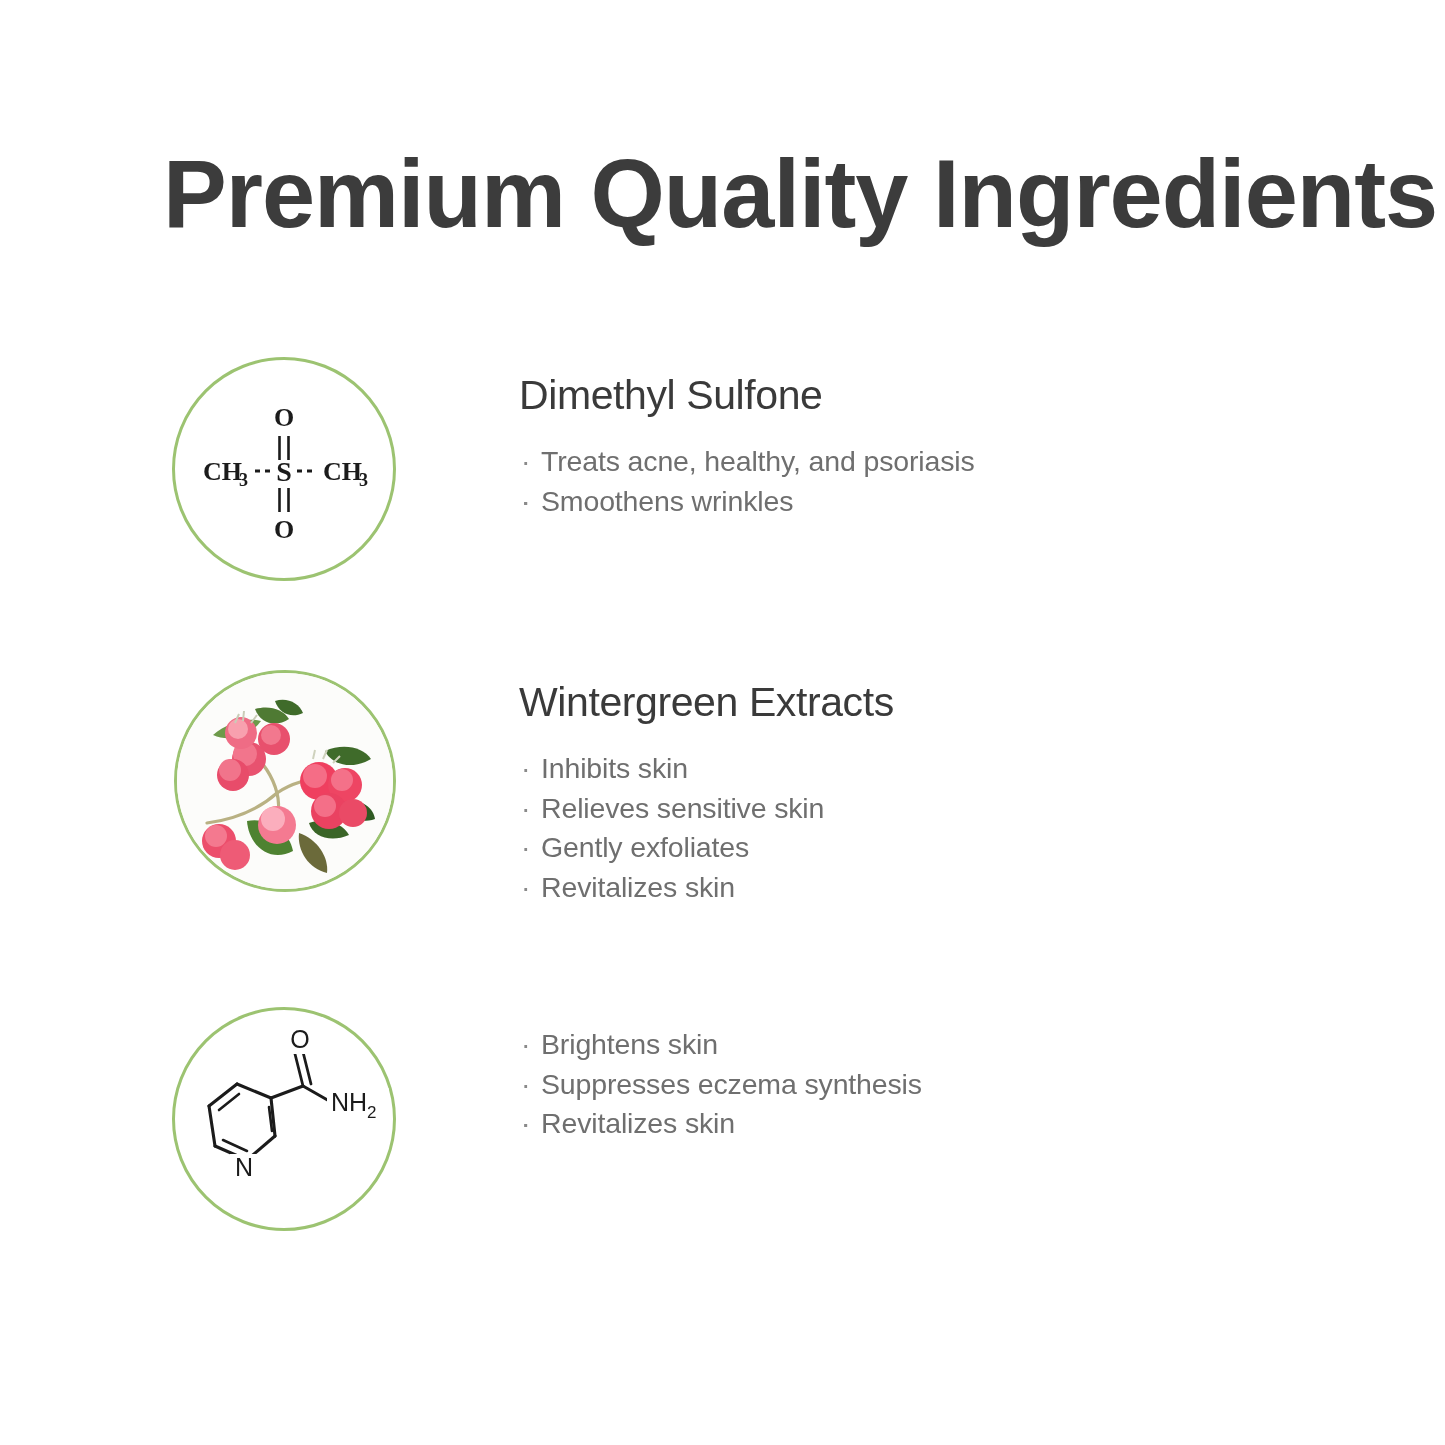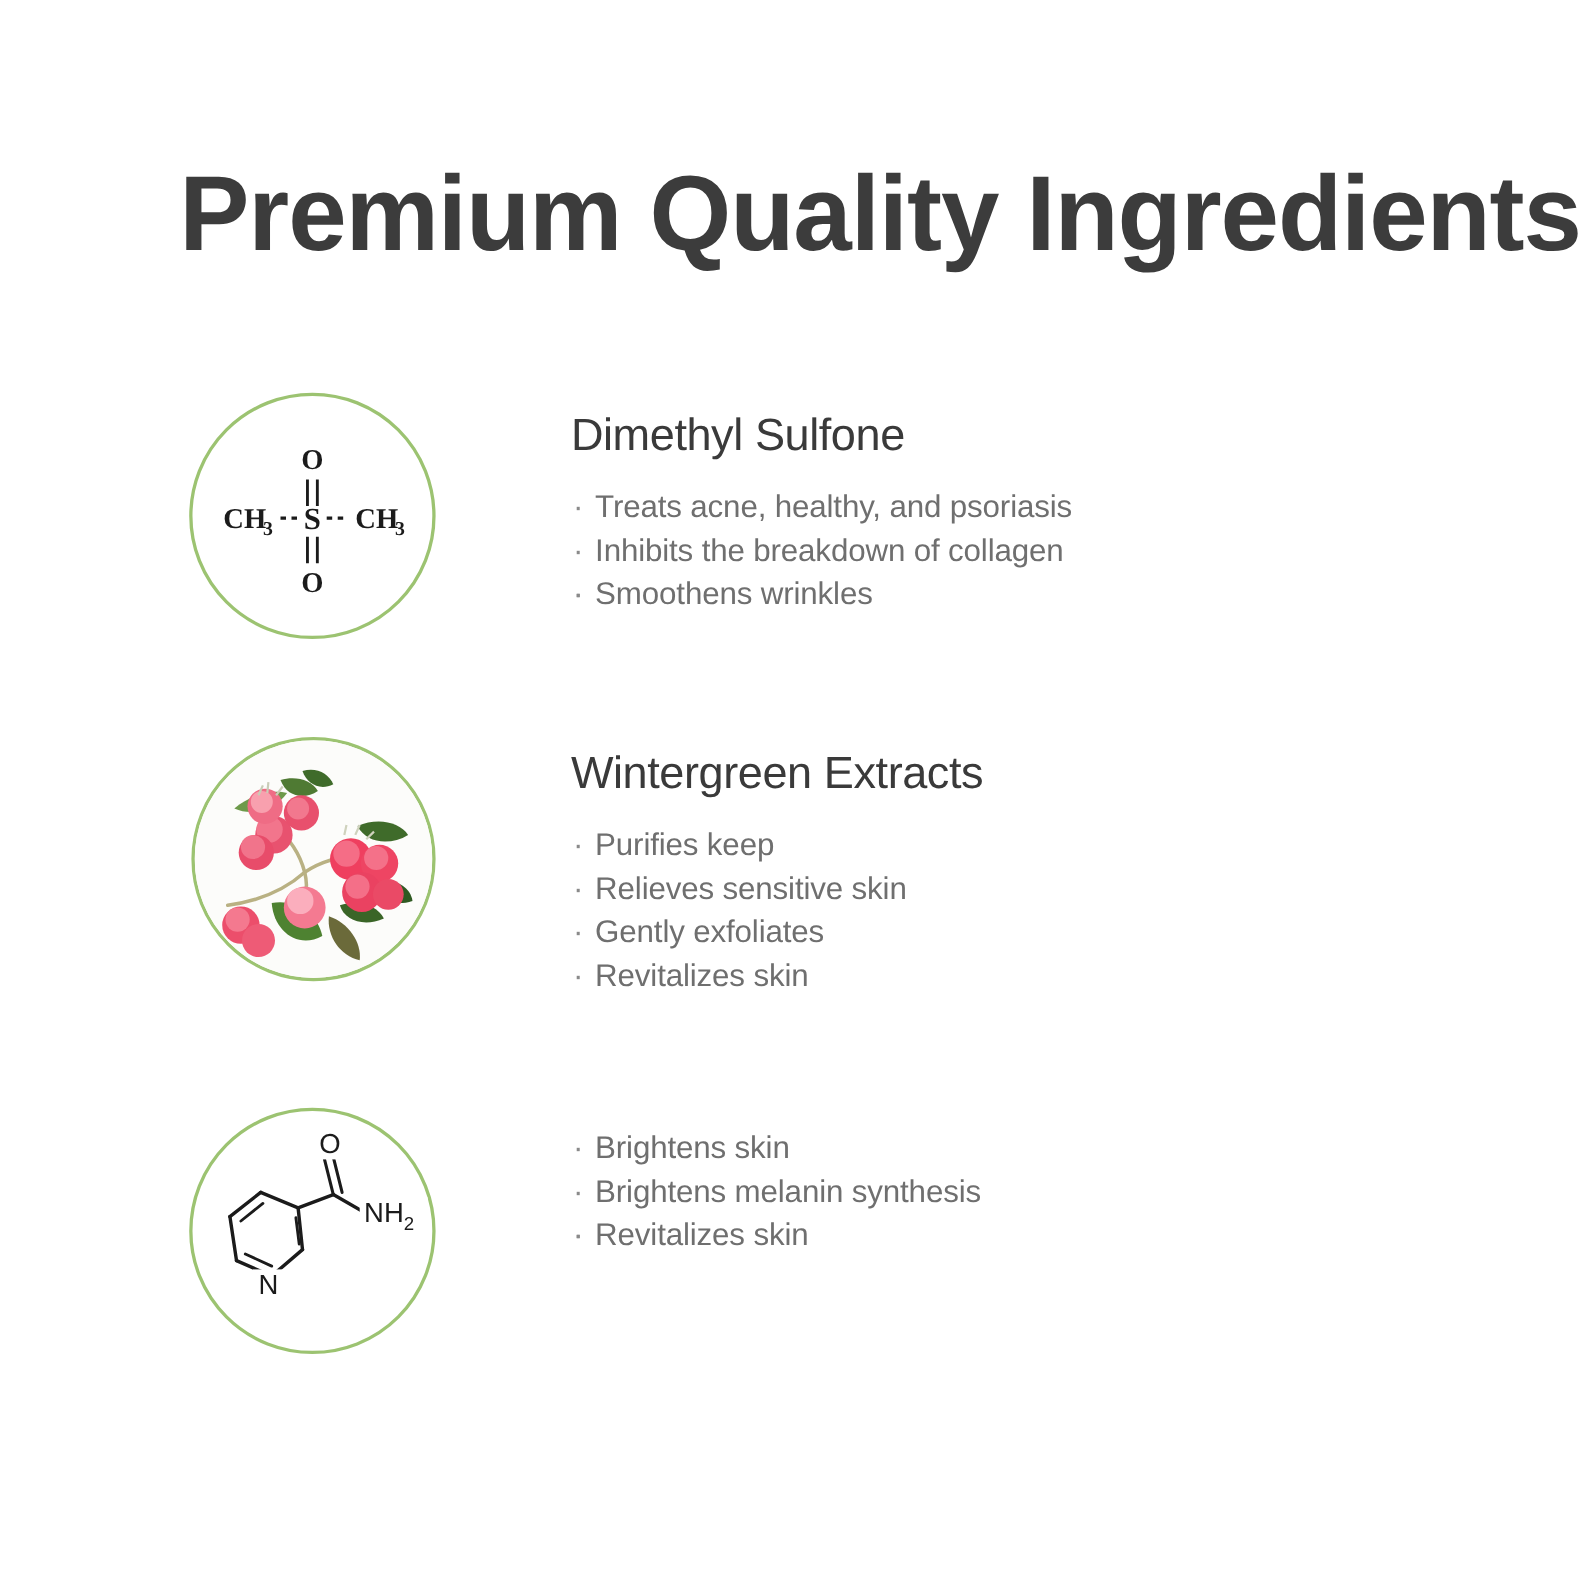--- a/index.html
+++ b/index.html
@@ -171,21 +171,20 @@
 
       <div class="text-block">
         <div class="ingredient-name">Dimethyl Sulfone</div>
         <ul class="benefit-list">
           <li class="benefit-item">
             <span class="bullet-dot">·</span>
             <span>Treats acne, healthy, and psoriasis</span>
           </li>
           <li class="benefit-item">
             <span class="bullet-dot">·</span>
-            <span>Inhibits the breakdown of collagen</span>
           </li>
           <li class="benefit-item">
             <span class="bullet-dot">·</span>
           </li>
           <li class="benefit-item">
             <span class="bullet-dot">·</span>
             <span>Smoothens wrinkles</span>
           </li>
         </ul>
       </div>
@@ -253,21 +252,21 @@
 
           <path d="M122 160 C 140 166, 152 184, 150 200 C 132 196, 120 178, 122 160 Z" fill="#6b6a3a"></path>
         </svg>
       </div>
 
       <div class="text-block">
         <div class="ingredient-name">Wintergreen Extracts</div>
         <ul class="benefit-list">
           <li class="benefit-item">
             <span class="bullet-dot">·</span>
-            <span>Purifies keep</span>
+            <span>Inhibits skin</span>
           </li>
           <li class="benefit-item">
             <span class="bullet-dot">·</span>
             <span>Relieves sensitive skin</span>
           </li>
           <li class="benefit-item">
             <span class="bullet-dot">·</span>
             <span>Gently exfoliates</span>
           </li>
           <li class="benefit-item">
@@ -316,21 +315,21 @@
       </div>
 
       <div class="text-block">
         <ul class="benefit-list">
           <li class="benefit-item">
             <span class="bullet-dot">·</span>
             <span>Brightens skin</span>
           </li>
           <li class="benefit-item">
             <span class="bullet-dot">·</span>
-            <span>Brightens melanin synthesis</span>
+            <span>Suppresses eczema synthesis</span>
           </li>
           <li class="benefit-item">
             <span class="bullet-dot">·</span>
           </li>
           <li class="benefit-item">
             <span class="bullet-dot">·</span>
             <span>Revitalizes skin</span>
           </li>
         </ul>
       </div>

